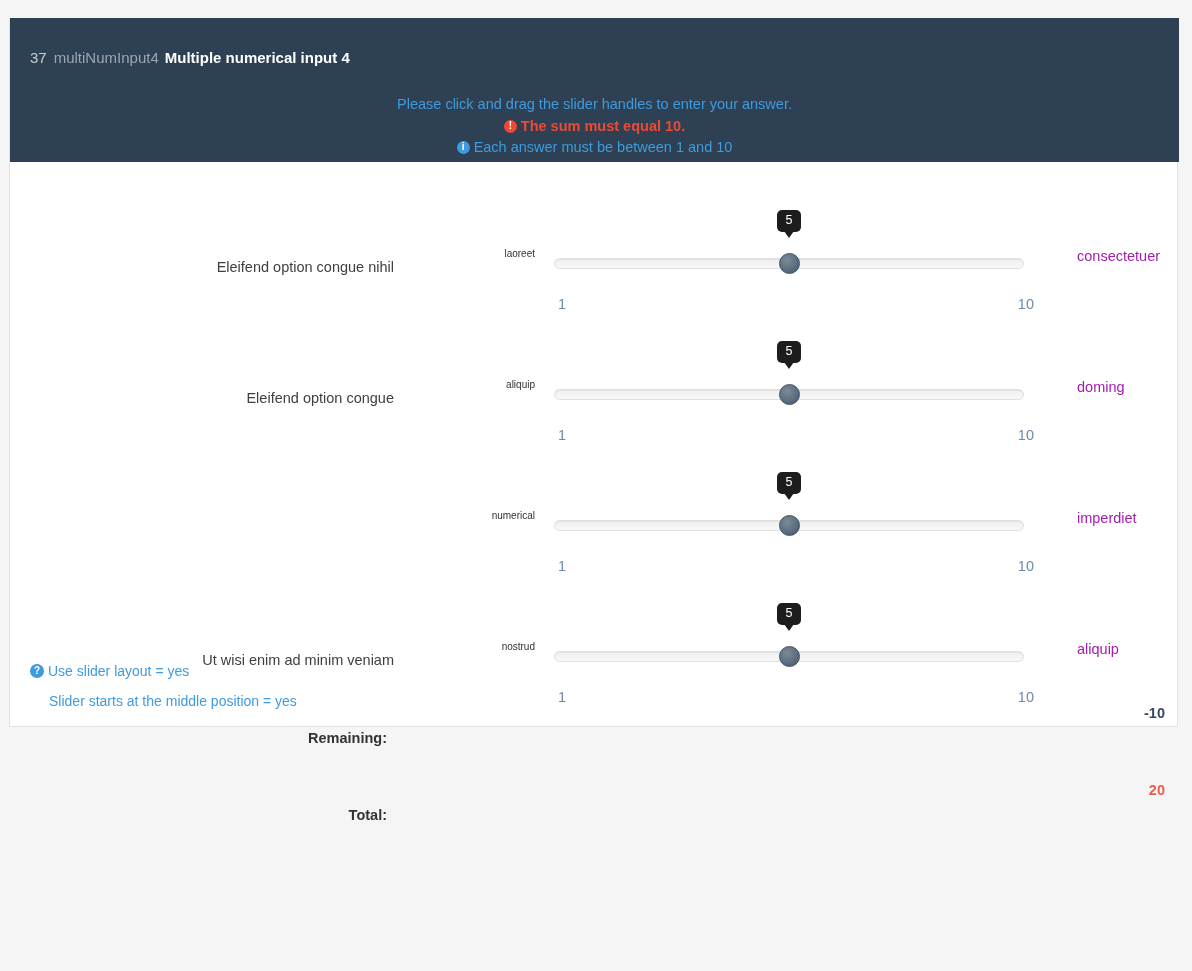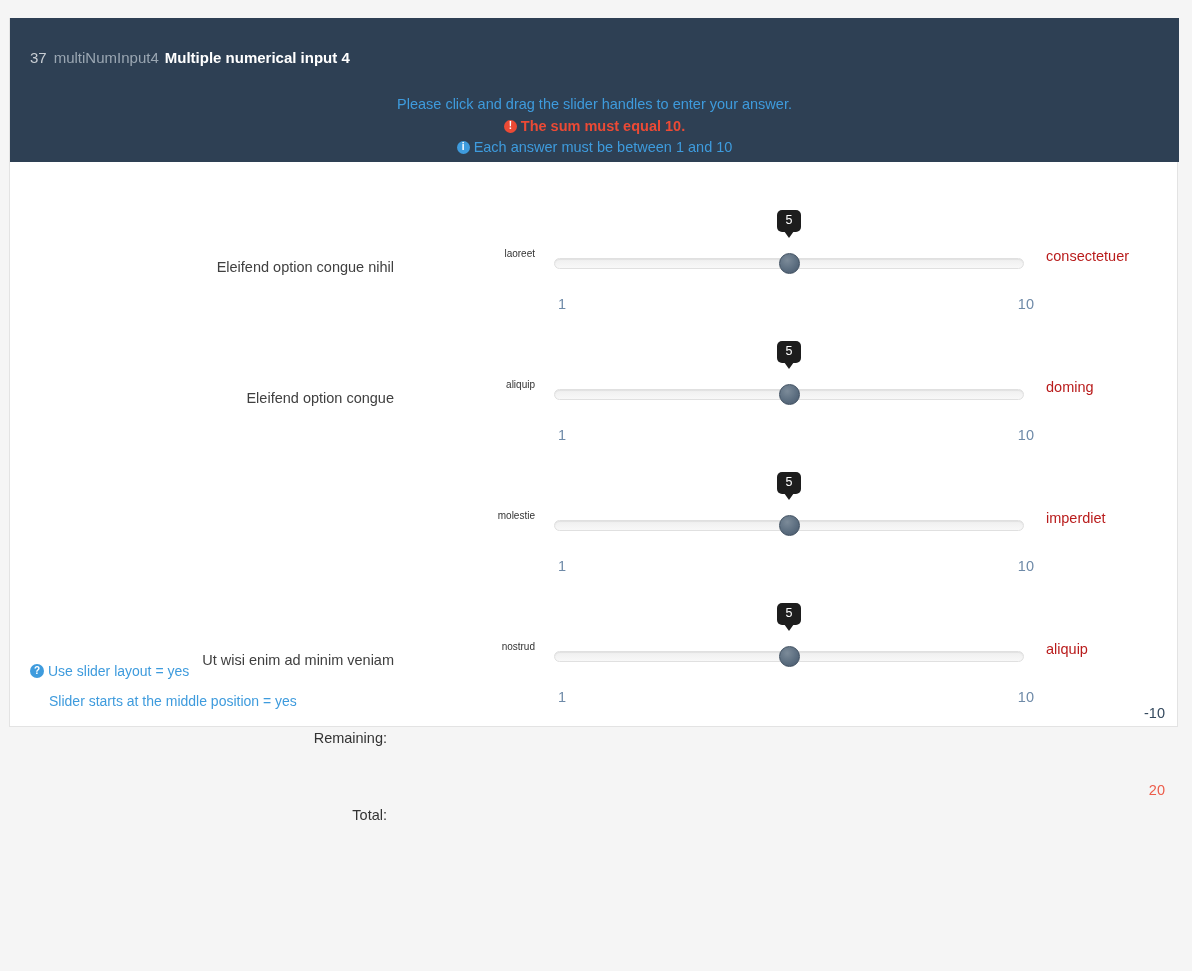--- a/index.html
+++ b/index.html
@@ -112,24 +112,24 @@
     left: 390px;
     width: 135px;
     text-align: right;
     top: 86px;
     font-size: 10px;
     color: #333333;
   }
 
   .right-opt {
     position: absolute;
-    left: 1036px;
+    left: 1067px;
     top: 86px;
     font-size: 14.5px;
-    color: #b91c1c;
+    color: #a21caf;
     white-space: nowrap;
   }
 
   .track-wrap {
     position: absolute;
     left: 544px;
     top: 96px;
     width: 470px;
     height: 12px;
   }
@@ -188,21 +188,21 @@
     position: absolute;
     top: 134px;
     font-size: 14.5px;
     color: #6e8aa8;
   }
   .scale-min { left: 548px; }
   .scale-max { left: 984px; width: 40px; text-align: right; }
 
   
   .totals { position: absolute; left: 0; top: 678px; width: 1169px; }
-  .trow { position: relative; height: 77px; }
+  .trow { position: relative; height: 77px; font-weight: bold; }
   .trow-label {
     position: absolute;
     left: 0;
     width: 377px;
     text-align: right;
     top: 34px;
     font-size: 14.5px;
     color: #333333;
   }
   .trow-value {
@@ -300,21 +300,21 @@
           <div class="handle">
             <div class="tip">5</div>
           </div>
         </div>
         <div class="right-opt">doming</div>
         <div class="scale-min">1</div>
         <div class="scale-max">10</div>
       </div>
 
       <div class="srow">
-        <div class="left-opt">molestie</div>
+        <div class="left-opt">numerical</div>
         <div class="track-wrap">
           <div class="track"></div>
           <div class="handle">
             <div class="tip">5</div>
           </div>
         </div>
         <div class="right-opt">imperdiet</div>
         <div class="scale-min">1</div>
         <div class="scale-max">10</div>
       </div>

